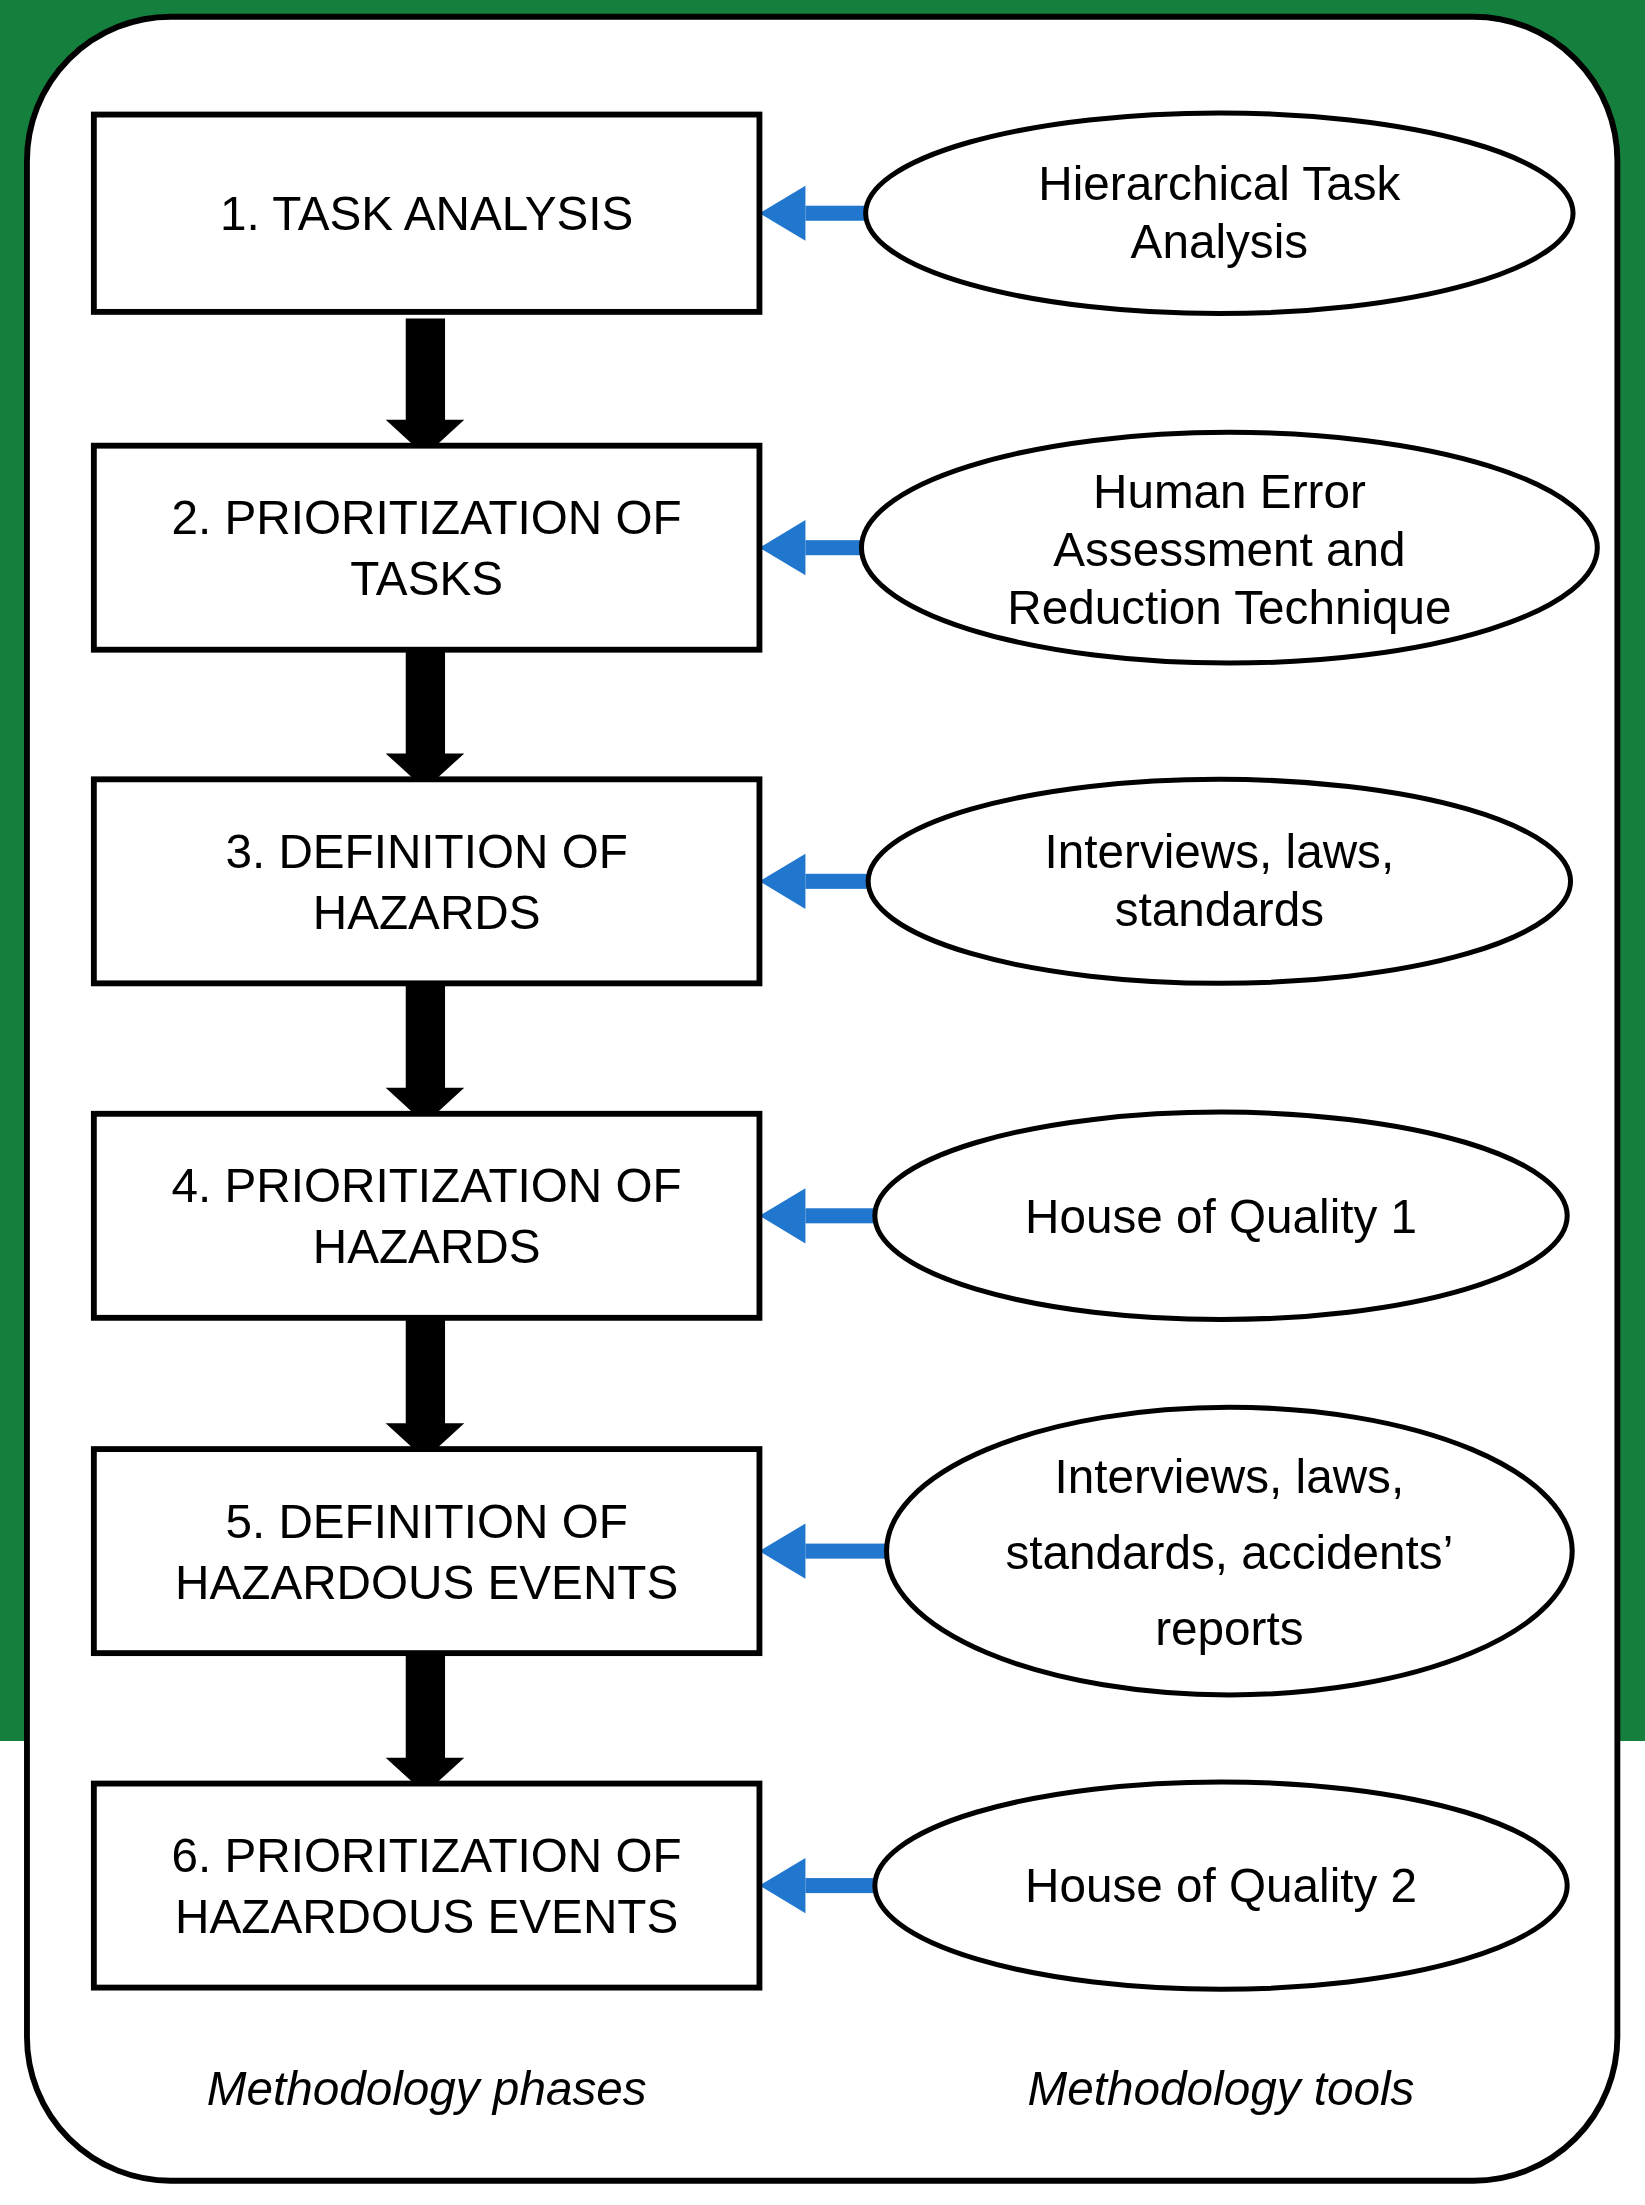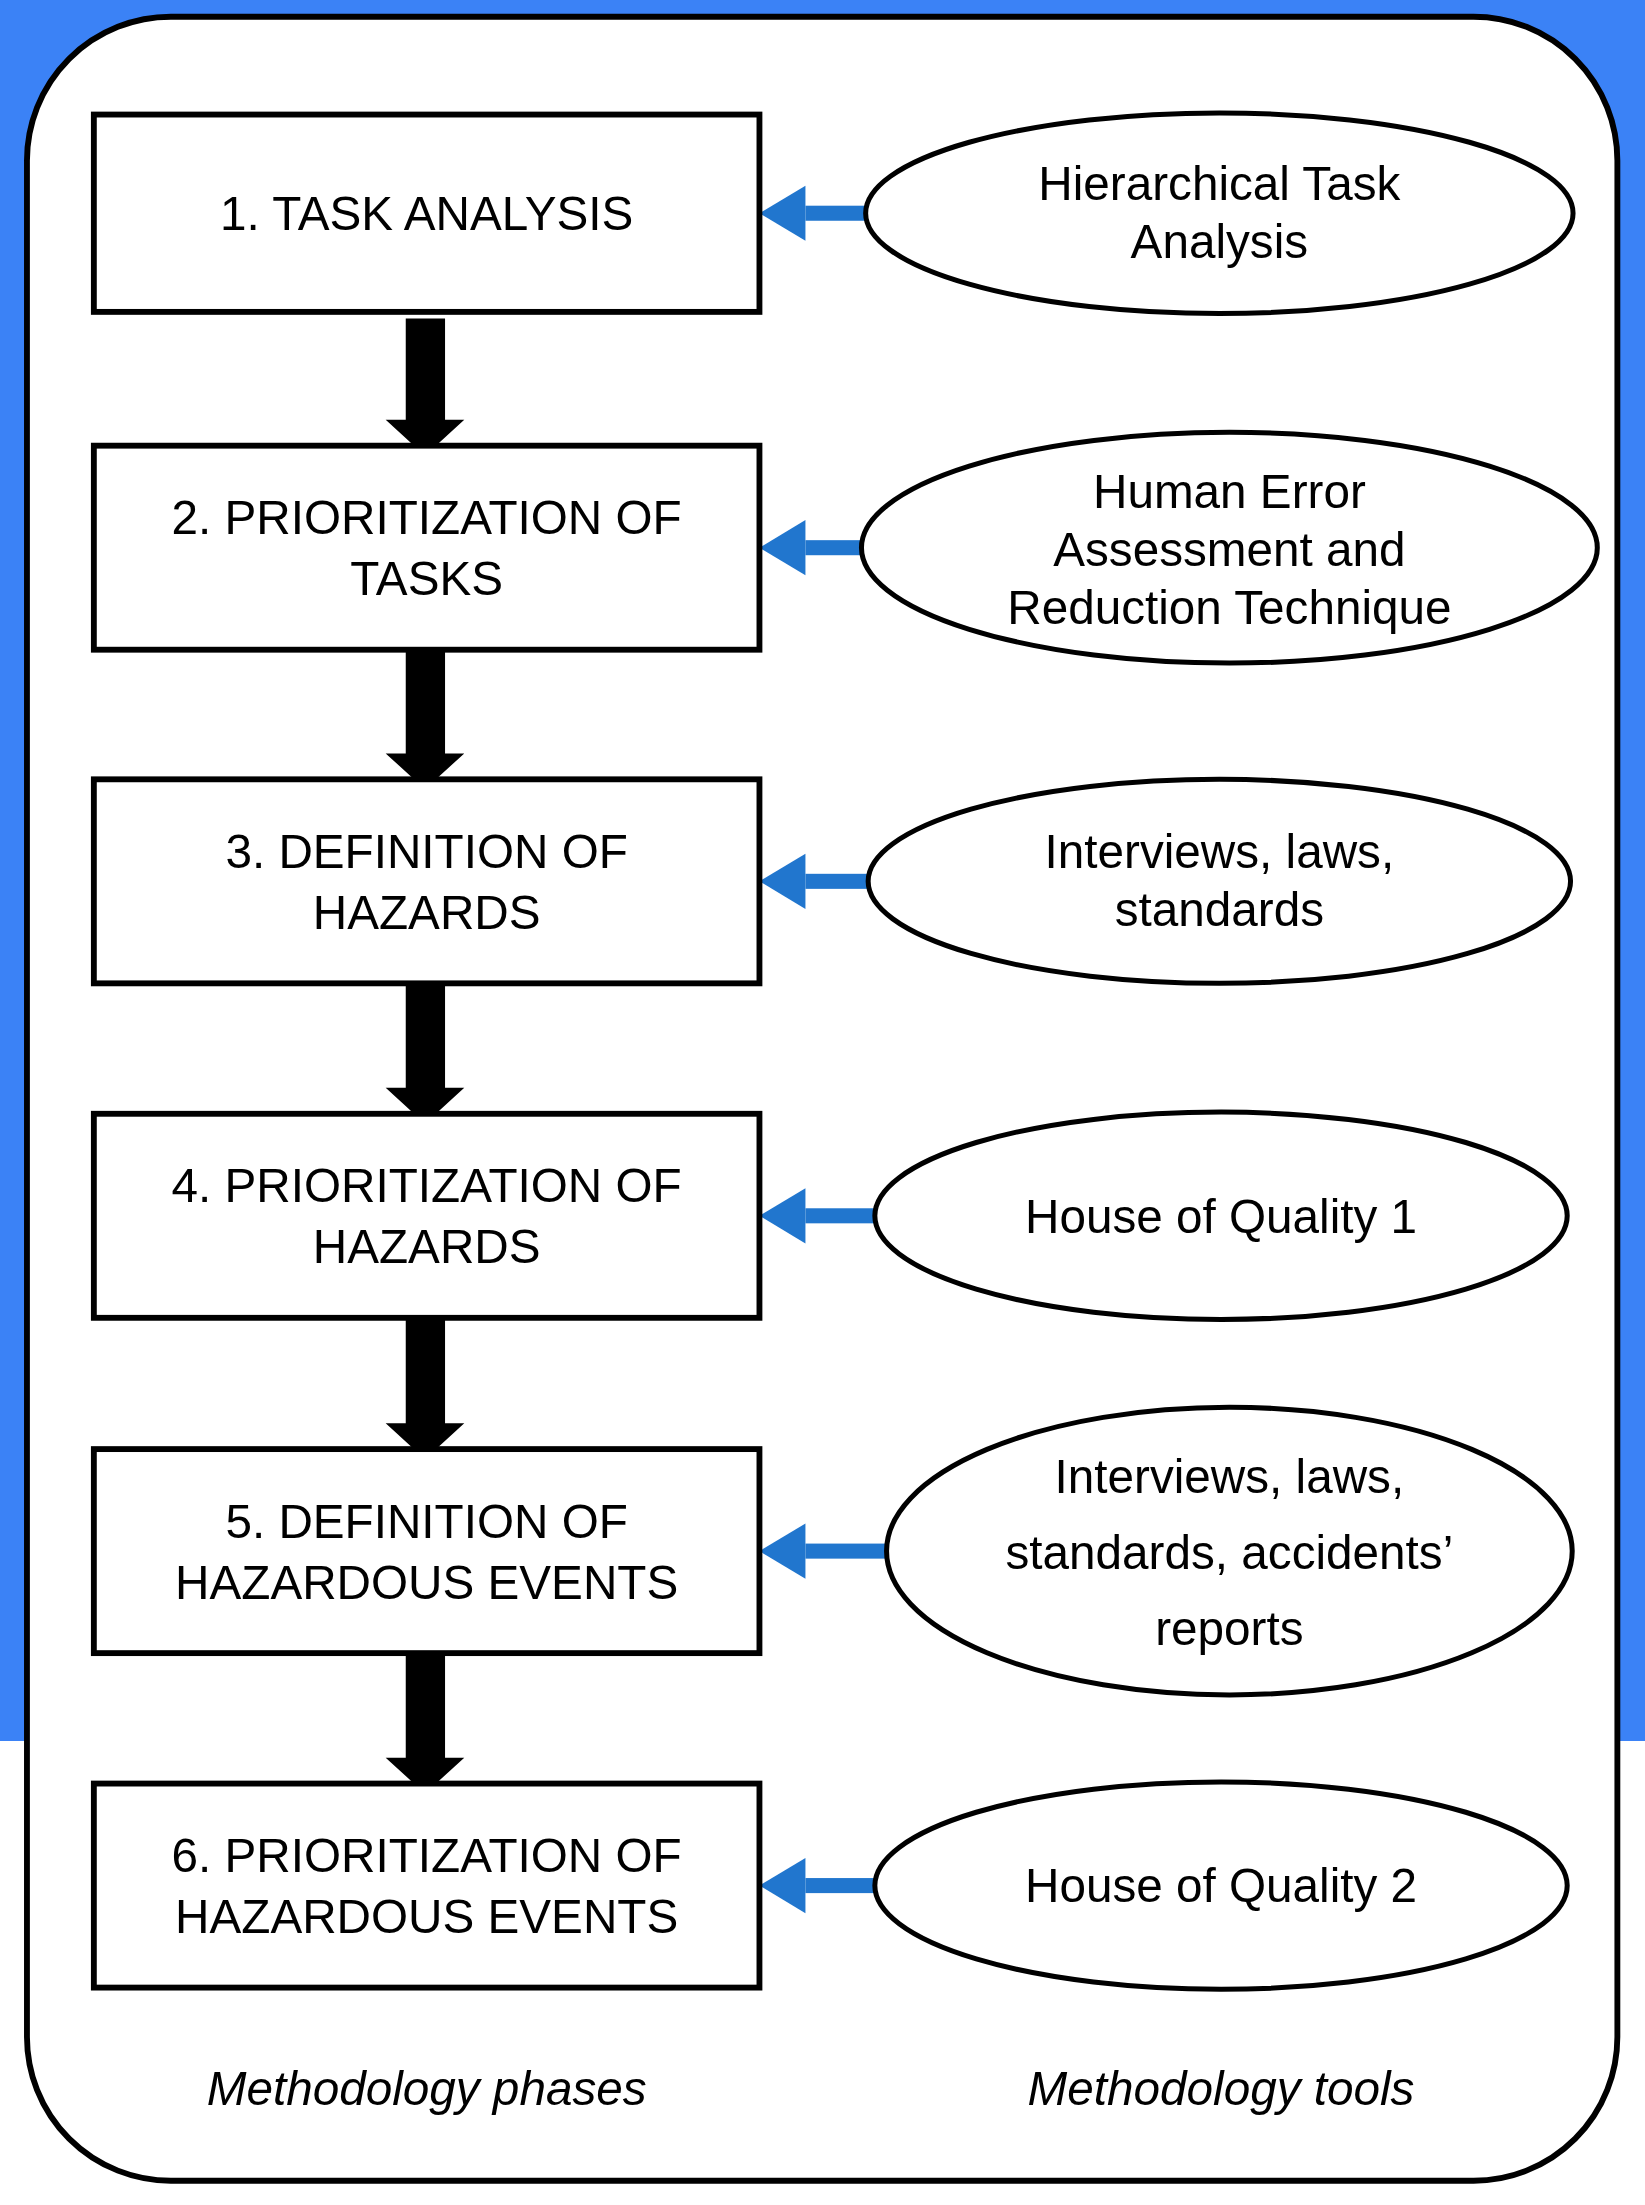--- a/index.html
+++ b/index.html
@@ -1,18 +1,18 @@
 <!DOCTYPE html>
 <html style="font-size:13.4px"><head>
 <meta charset="utf-8">
 <style>
   html,body{margin:0;padding:0;background:#ffffff;}
   body{width:1646px;height:2205px;overflow:hidden;
        font-family:"Liberation Sans","DejaVu Sans",sans-serif;}
-  #canvas{position:relative;width:1646px;height:1741px;background:#3b82f6;}
+  #canvas{position:relative;width:1646px;height:1741px;background:#15803d;}
   svg{display:block;}
   .boxtext{font-family:"Liberation Sans","DejaVu Sans",sans-serif;
            font-size:57px;fill:#000;text-anchor:middle;}
   .ovaltext{font-family:"Liberation Sans","DejaVu Sans",sans-serif;
             font-size:57px;fill:#000;text-anchor:middle;}
   .caption{font-family:"Liberation Sans","DejaVu Sans",sans-serif;
            font-size:57px;font-style:italic;fill:#000;text-anchor:middle;}
 </style>
 </head>
 <body>

